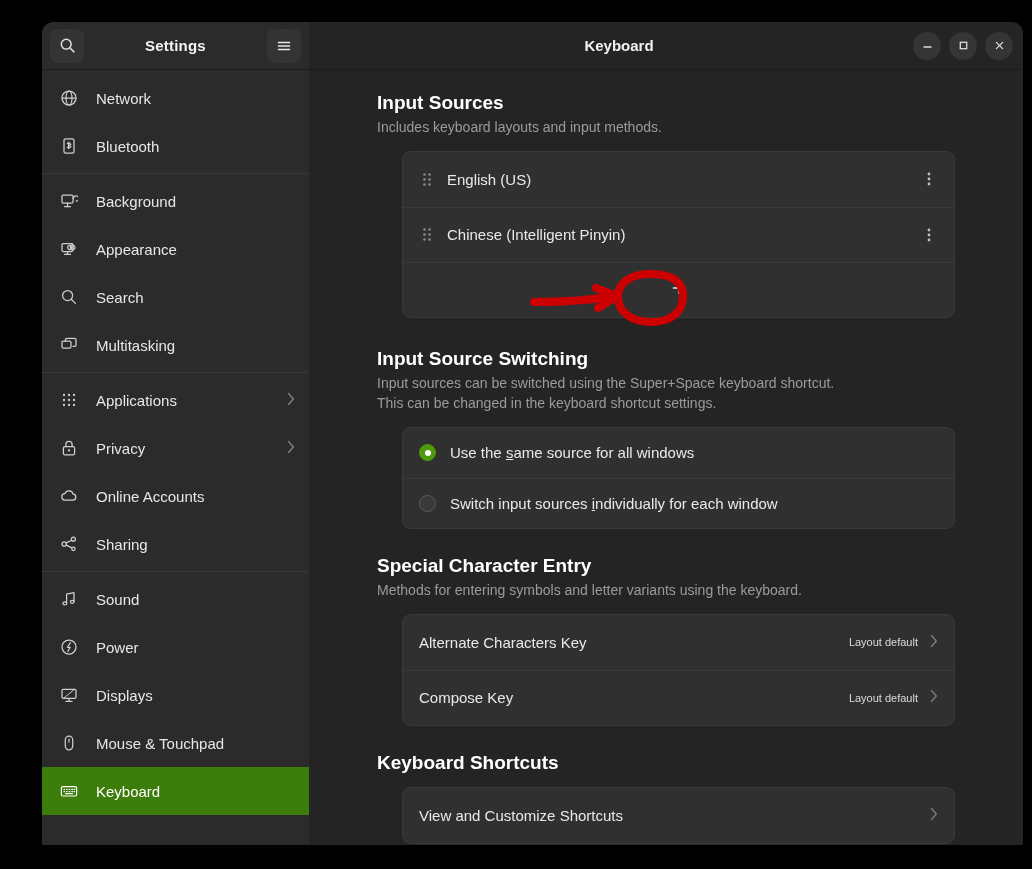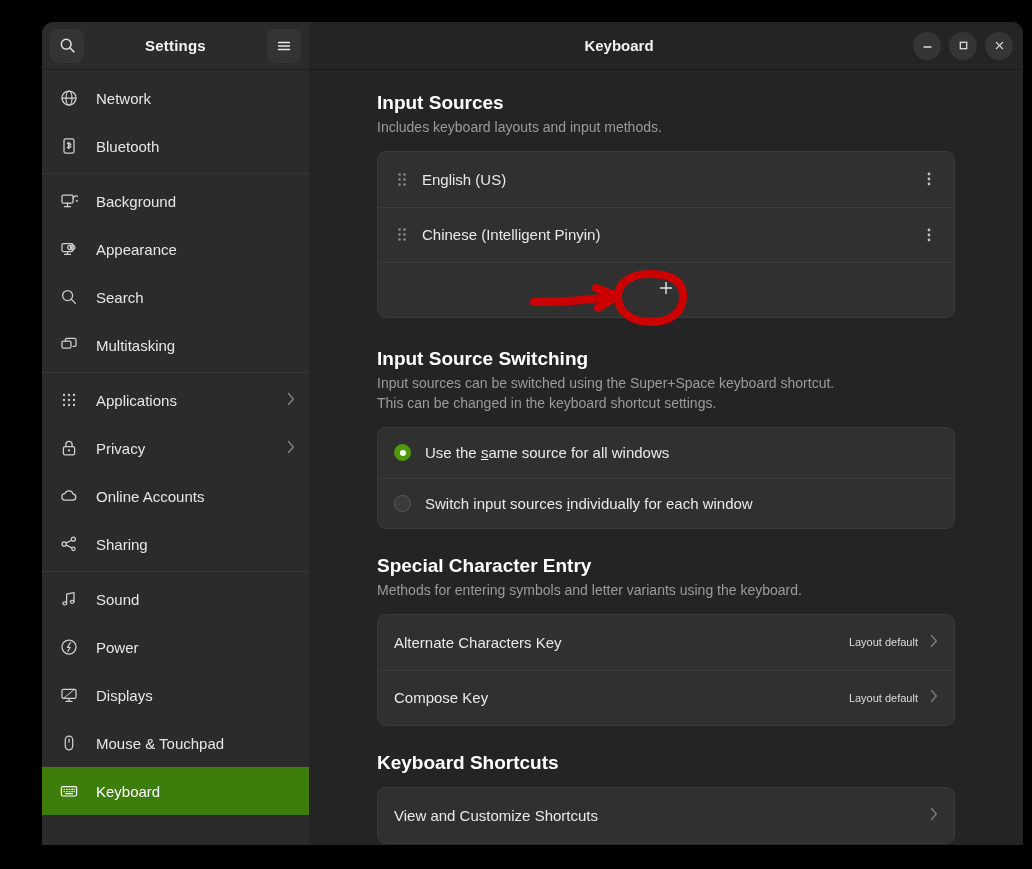--- a/index.html
+++ b/index.html
@@ -119,20 +119,21 @@
   }
   .sec-desc {
     font-size: 14px; color: #9b9b9b; line-height: 1.42;
     margin-bottom: 13px;
   }
   .card {
     background: #303030;
     border: 1px solid #3a3a3a;
     border-radius: 9px;
     overflow: hidden;
+    margin-left: 25px;
   }
   .row {
     display: flex; align-items: center;
     height: 55px;
     padding: 0 16px 0 16px;
     cursor: pointer;
     color: #e9e9e9;
     font-size: 15px;
   }
   .row + .row { border-top: 1px solid #3a3a3a; }

